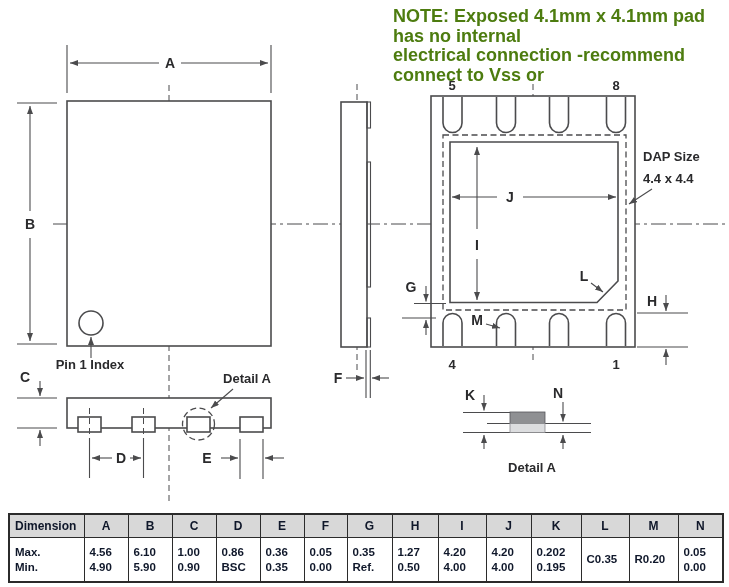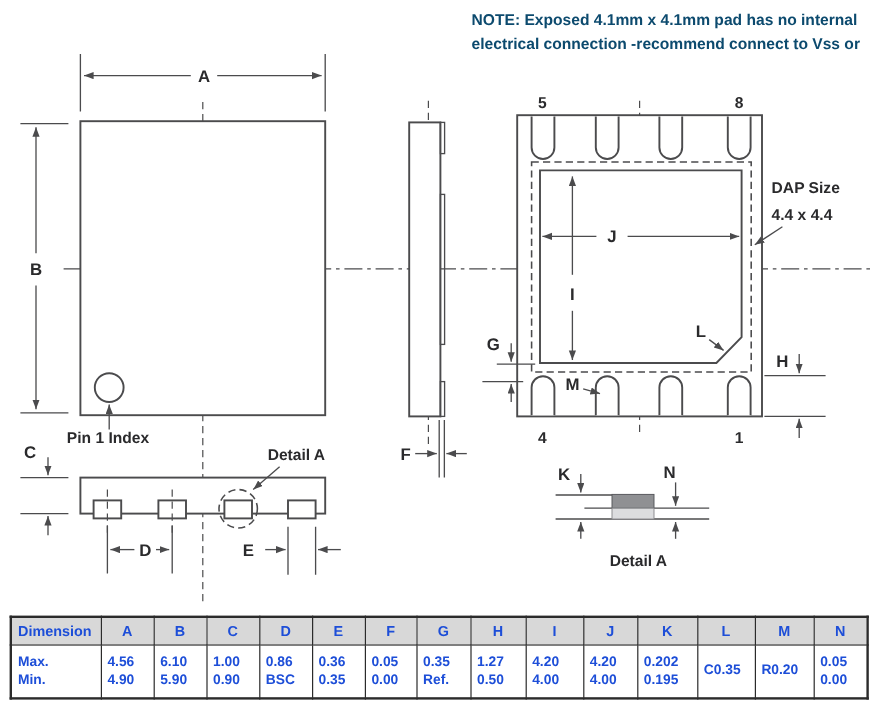--- a/index.html
+++ b/index.html
@@ -7,33 +7,33 @@
     --text-color:#2a2a2c;
     --table-border:#2b2b2b;
     --header-bg:#d8d8d8;
     --pad-dark:#8f9093;
     --pad-light:#dcdddf;
   }
   html,body{margin:0;padding:0;background:#fff;}
   .page{position:relative;width:729px;height:587px;background:#fff;overflow:hidden;
         font-family:"Liberation Sans",sans-serif;}
   .note{position:absolute;left:393px;top:7px;width:334px;
-        font-size:13px;line-height:19.5px;font-weight:bold;color:#0c4a6e;letter-spacing:0;}
+        font-size:18px;line-height:19.5px;font-weight:bold;color:#4d7c0f;letter-spacing:0;}
   svg{position:absolute;left:0;top:0;}
   .ln{stroke:var(--line-color);fill:none;stroke-width:1.6;}
   .wf{stroke:var(--line-color);fill:#fff;stroke-width:1.6;}
   .thin{stroke:var(--line-color);fill:none;stroke-width:1.1;}
   .cl{stroke:var(--line-color);fill:none;stroke-width:1;stroke-dasharray:15 4 3 4;}
   .vd{stroke:var(--line-color);fill:none;stroke-width:1;stroke-dasharray:6 4;}
   .dsh{stroke:var(--line-color);fill:none;stroke-width:1.3;stroke-dasharray:6 3.5;}
   .t{font-family:"Liberation Sans",sans-serif;font-weight:bold;fill:var(--text-color);}
   .t14{font-size:14px;} .t13{font-size:13px;}
   .tbl-wrap{position:absolute;left:8px;top:513px;}
   table{border-collapse:collapse;table-layout:fixed;width:714px;
-        font-family:"Liberation Sans",sans-serif;color:#1d4ed8;border-radius:14px;}
+        font-family:"Liberation Sans",sans-serif;color:#0f172a;border-radius:14px;}
   table{border:2.5px solid var(--table-border);}
   th,td{border:1.6px solid var(--table-border);overflow:hidden;}
   th{height:22px;background:var(--header-bg);font-size:12px;font-weight:bold;text-align:center;padding:0;}
   th.dimh{text-align:left;padding-left:5px;}
   td{height:43px;background:#fff;font-size:11.5px;font-weight:bold;
      vertical-align:middle;padding:0 0 0 5px;line-height:15px;text-align:left;}
 </style>
 </head>
 <body>
 

